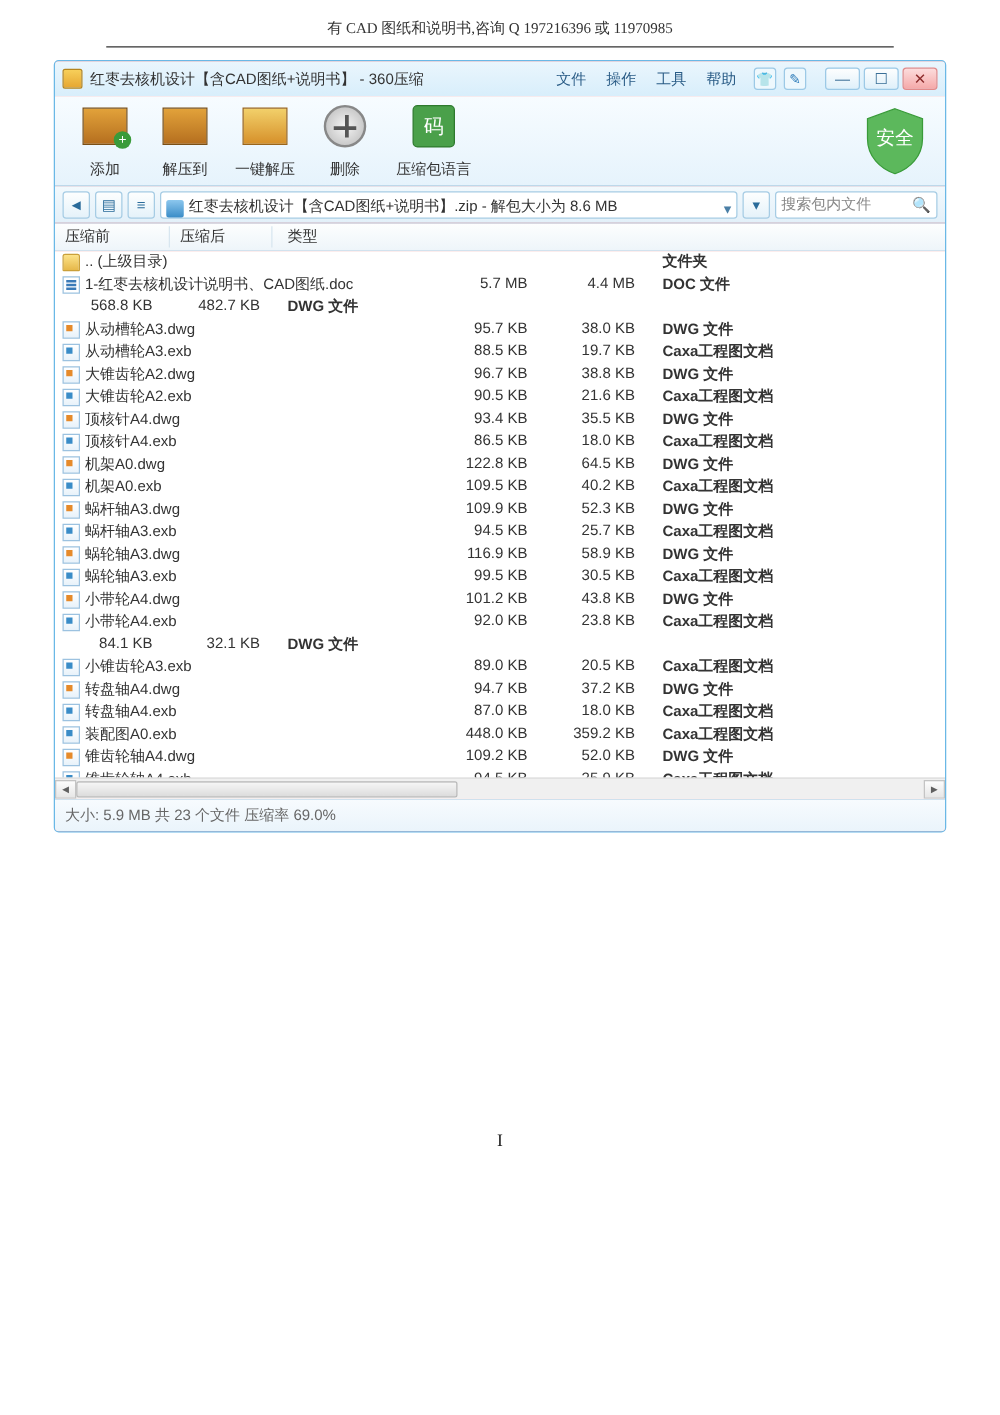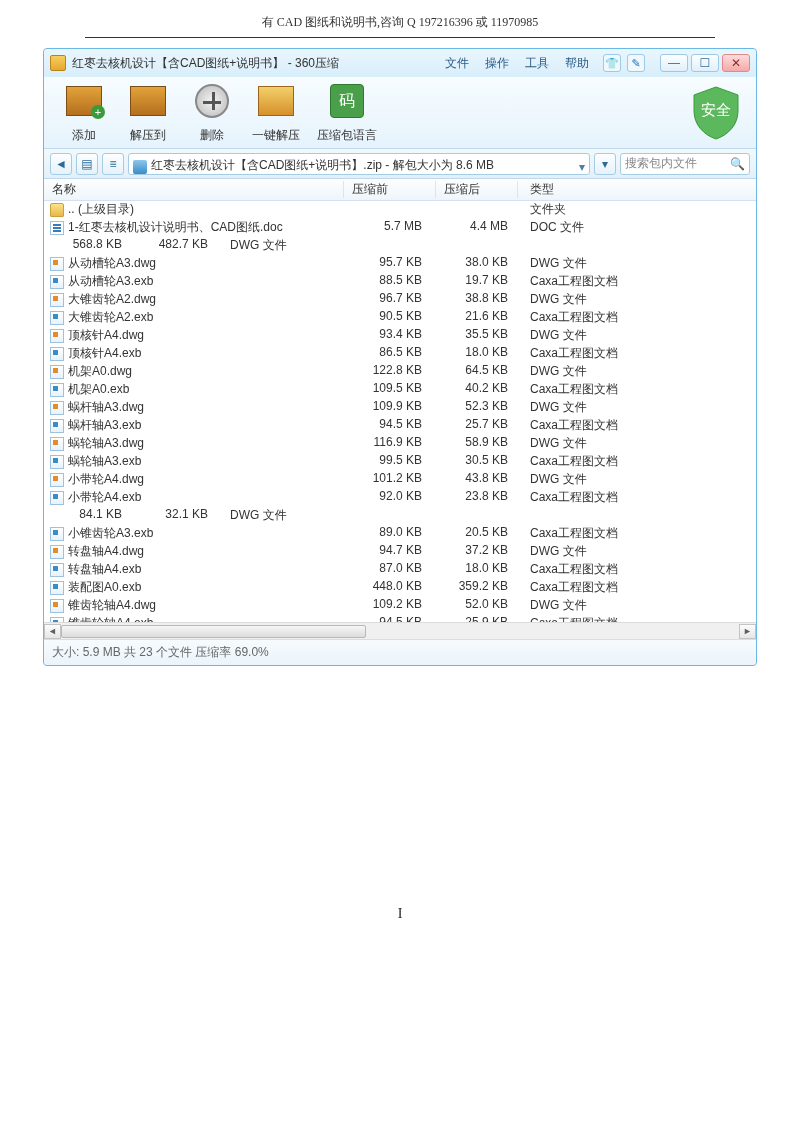--- a/index.html
+++ b/index.html
@@ -40,21 +40,21 @@
   .list-header { display:flex; background:linear-gradient(#fdfefe,#eef5fa); border-bottom:1px solid #d2e2ee; height:22px; align-items:center; font-size:12px; color:#333;}
   .col-name { width: 300px; padding-left: 8px; border-right:1px solid #d8e6f0;}
   .col-before { width: 92px; text-align:left; padding-left: 8px; border-right:1px solid #d8e6f0;}
   .col-after { width: 82px; text-align:left; padding-left: 8px; border-right:1px solid #d8e6f0;}
   .col-type { flex:1; padding-left: 12px;}
   .filelist { height: 438px; overflow:hidden; background:#fff; position:relative;}
   .row { display:flex; height:18px; align-items:flex-start; font-size:12px; color:#333;}
   .row .cell-name { width:300px; padding-left:6px; display:flex; align-items:center; gap:4px; white-space:nowrap; overflow:hidden;}
   .row .cell-before { width:92px; text-align:right; padding-right:14px; color:#333;}
   .row .cell-after { width:82px; text-align:right; padding-right:10px; color:#333;}
-  .row .cell-type { flex:1; padding-left:12px; color:#333;}
+  .row .cell-type { flex:1; padding-left:12px; color:#333;font-weight:bold;}
   .file-icon { width:14px;height:14px; flex-shrink:0;}
   .ico-folder { background: linear-gradient(#fce38a,#e6b84a); border-radius:2px 2px 1px 1px; border:1px solid #caa03a;}
   .ico-doc { background:#fff; border:1px solid #9cc2e0; position:relative;}
   .ico-doc::before{content:"";position:absolute;left:2px;top:2px;width:8px;height:2px;background:#3a7ab8;box-shadow:0 3px 0 #3a7ab8,0 6px 0 #3a7ab8;}
   .ico-dwg { background:linear-gradient(#fff,#e8f2fa); border:1px solid #9cc2e0; position:relative;}
   .ico-dwg::before{content:"";position:absolute;left:2px;top:2px;width:5px;height:5px;background:#e68a2a;}
   .ico-exb { background:linear-gradient(#fff,#e8f2fa); border:1px solid #9cc2e0; position:relative;}
   .ico-exb::before{content:"";position:absolute;left:2px;top:2px;width:5px;height:5px;background:#3a8cc7;}
   .hscroll { position:absolute; left:0; right:0; bottom:0; height:17px; background:#f0f0f0; border-top:1px solid #dcdcdc; display:flex; align-items:center;}
   .hscroll .arrow { width:17px;height:15px;background:linear-gradient(#fdfdfd,#e6e6e6);border:1px solid #c4c4c4;display:flex;align-items:center;justify-content:center;font-size:9px;color:#606060;}
@@ -96,29 +96,29 @@
       <div class="label">添加</div>
     </div>
     <div class="tool-btn">
       <div class="icon-box">
           <div class="icon-extract"></div>
         </div>
       <div class="label">解压到</div>
     </div>
     <div class="tool-btn">
       <div class="icon-box">
+          <div class="icon-oneclick"></div>
+        </div>
+      <div class="label">一键解压</div>
+    </div>
+    <div class="tool-btn">
+      <div class="icon-box">
           <div class="icon-delete"></div>
         </div>
       <div class="label">删除</div>
-    </div>
-    <div class="tool-btn">
-      <div class="icon-box">
-          <div class="icon-oneclick"></div>
-        </div>
-      <div class="label">一键解压</div>
     </div>
     <div class="tool-btn" style="width:78px;">
       <div class="icon-box">
           <div class="icon-lang">码</div>
         </div>
       <div class="label">压缩包语言</div>
     </div>
     <div class="shield">
       <svg viewBox="0 0 52 56">
           <path d="M26 2 L48 10 V26 C48 40 38 50 26 54 C14 50 4 40 4 26 V10 Z" fill="#5cb85c" stroke="#3a9b3a" stroke-width="1"></path>
@@ -137,21 +137,20 @@
       <span class="dd">▾</span>
     </div>
     <div class="nav-btn">▾</div>
     <div class="searchbox">
       <span>搜索包内文件</span>
       <span class="mag">🔍</span>
     </div>
   </div>
 
   <div class="list-header">
-    <div class="col-name">名称</div>
     <div class="col-before">压缩前</div>
     <div class="col-after">压缩后</div>
     <div class="col-type">类型</div>
   </div>
 
   <div class="filelist" id="filelist">
     <div class="row">
         <div class="cell-name">
           <div class="file-icon ico-folder"></div>
           <span>.. (上级目录)</span>

